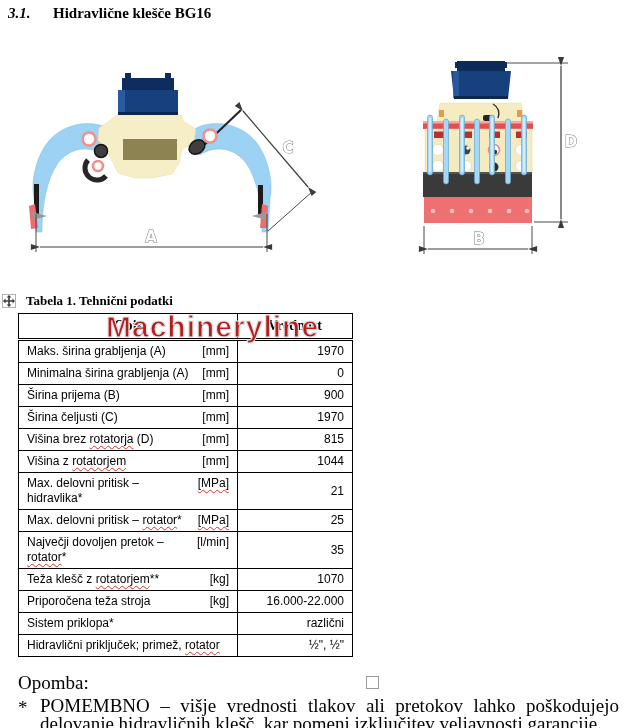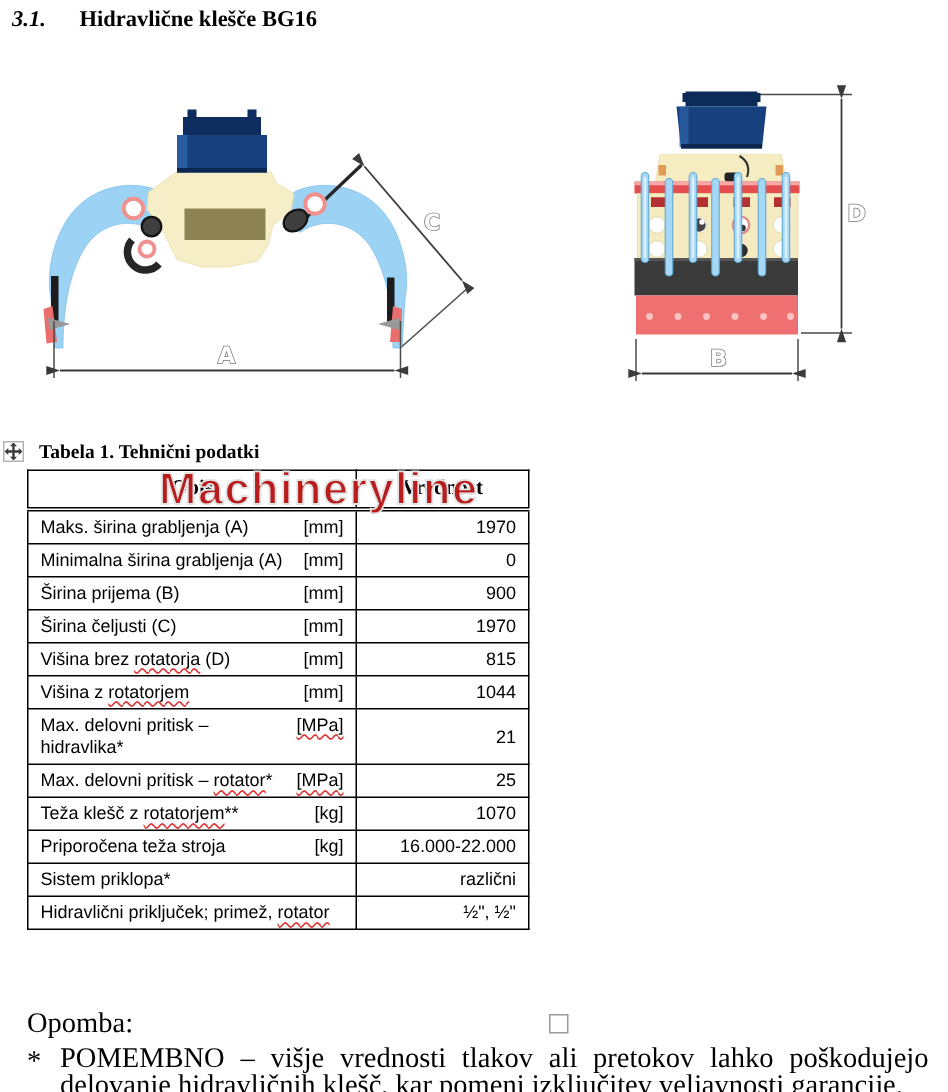--- a/index.html
+++ b/index.html
@@ -270,20 +270,29 @@
                 <div class="cellrow">
                   <span class="desc"><span>Max. delovni pritisk – </span><span class="sq">rotator</span><span>*</span></span>
                   <span class="unit"><span class="sq">[MPa]</span></span>
                 </div>
               </td>
               <td class="c2">25</td>
             </tr>
             <tr>
               <td class="c1">
                 <div class="cellrow">
+                  <span class="desc"><span>Največji dovoljen pretok – </span><span class="sq">rotator</span><span>*</span></span>
+                  <span class="unit"><span>[l/min]</span></span>
+                </div>
+              </td>
+              <td class="c2">35</td>
+            </tr>
+            <tr>
+              <td class="c1">
+                <div class="cellrow">
                   <span class="desc"><span>Teža klešč z </span><span class="sq">rotatorjem</span><span>**</span></span>
                   <span class="unit"><span>[kg]</span></span>
                 </div>
               </td>
               <td class="c2">1070</td>
             </tr>
             <tr>
               <td class="c1">
                 <div class="cellrow">
                   <span class="desc"><span>Priporočena teža stroja</span></span>

